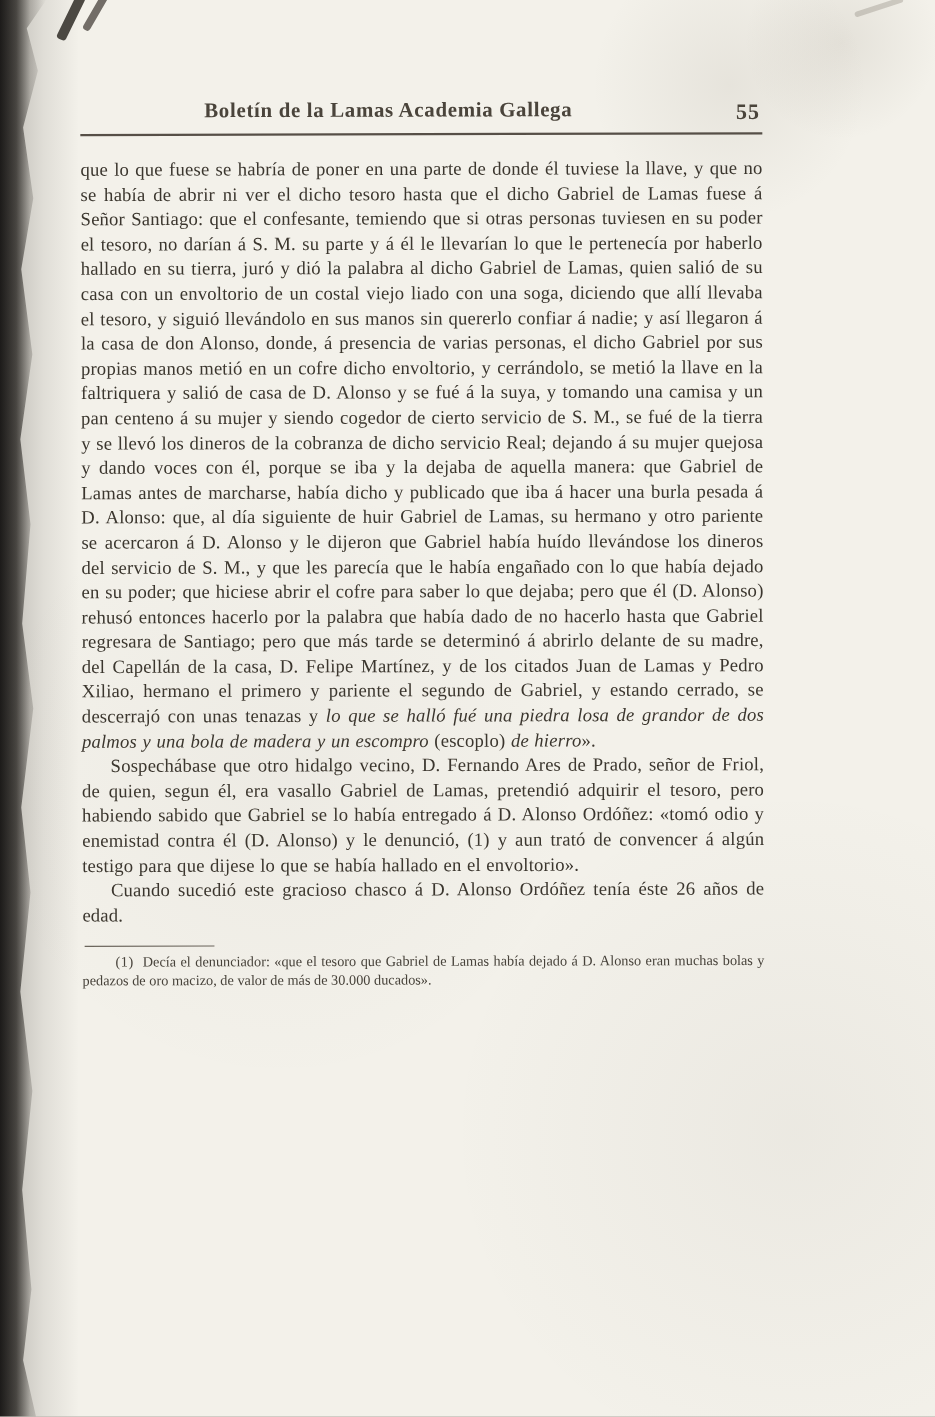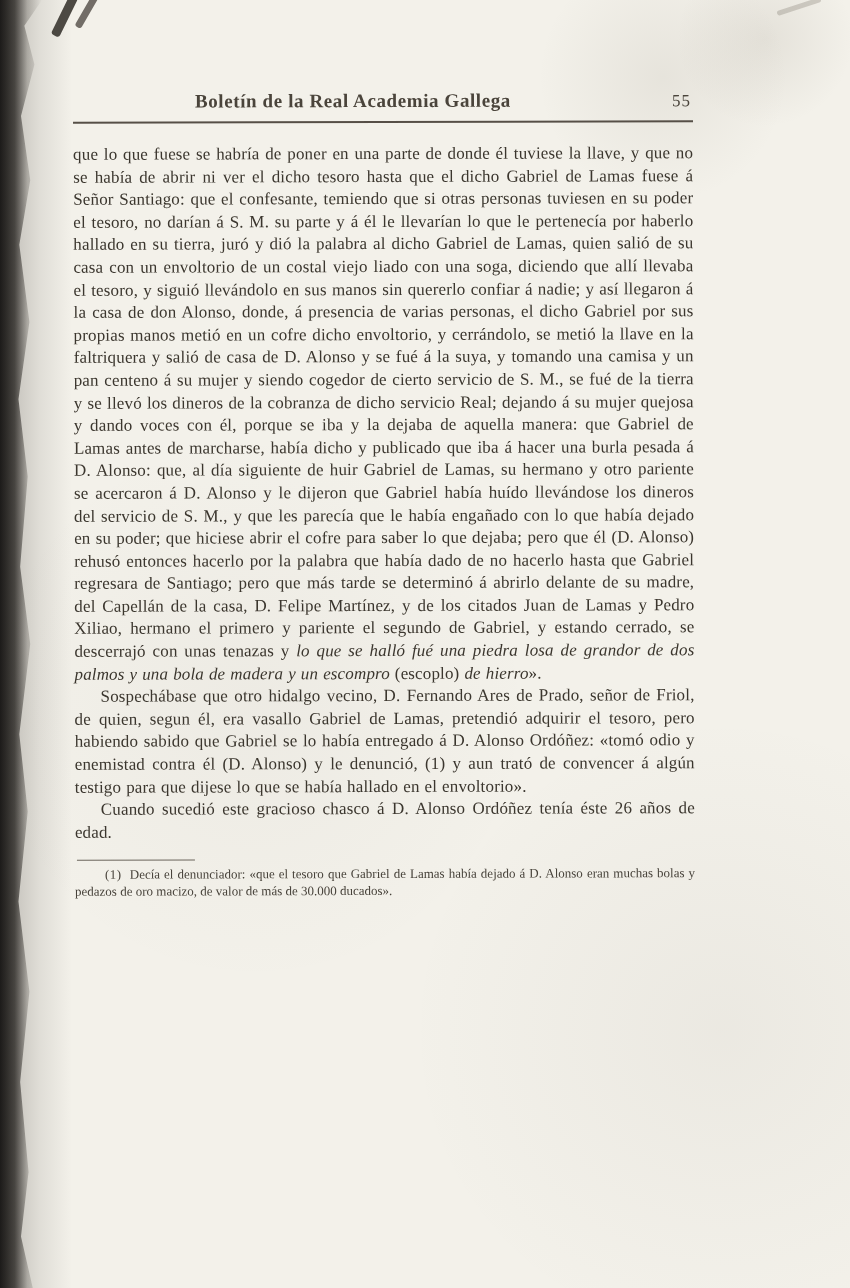--- a/index.html
+++ b/index.html
@@ -47,21 +47,21 @@
   }
   .page-header { position:relative; text-align:center; height:26px; }
   .header-title {
     display:inline-block;
     font-size:19px; font-weight:bold; letter-spacing:0.6px;
     color:#4a443b;
     margin-right:60px;
   }
   .header-page-number {
     position:absolute; right:2px; top:2px;
-    font-size:17px; font-weight:normal; color:#4a443b; letter-spacing:1px;
+    font-size:20px; font-weight:bold; color:#4a443b; letter-spacing:1px;
   }
   .header-rule { margin-top:5px; height:2px; background:#564f47; }
 
   .body-text {
     margin-top:20px;
     text-align:justify;
     font-size:17px; line-height:22.6px;
     letter-spacing:0.15px; word-spacing:0.6px;
     color:#3b362e;
   }
@@ -84,21 +84,21 @@
 
   <div class="binding-edge"></div>
   <div class="binding-soft"></div>
   <div class="corner-mark-1"></div>
   <div class="corner-mark-2"></div>
   <div class="corner-mark-3"></div>
 
   <div class="content">
 
     <header class="page-header">
-      <span class="header-title">Boletín de la Real Academia Gallega</span>
+      <span class="header-title">Boletín de la Lamas Academia Gallega</span>
       <span class="header-page-number">55</span>
     </header>
     <div class="header-rule"></div>
 
     <main class="body-text">
       <p class="para"><span>que lo que fuese se habría de poner en una parte de donde él tuviese la llave, y que no se había de abrir ni ver el dicho tesoro hasta que el dicho Gabriel de Lamas fuese á Señor Santiago: que el confesante, temiendo que si otras personas tuviesen en su poder el tesoro, no darían á S. M. su parte y á él le llevarían lo que le pertenecía por haberlo hallado en su tierra, juró y dió la palabra al dicho Gabriel de Lamas, quien salió de su casa con un envoltorio de un costal viejo liado con una soga, diciendo que allí llevaba el tesoro, y siguió llevándolo en sus manos sin quererlo confiar á nadie; y así llegaron á la casa de don Alonso, donde, á presencia de varias personas, el dicho Gabriel por sus propias manos metió en un cofre dicho envoltorio, y cerrándolo, se metió la llave en la faltriquera y salió de casa de D. Alonso y se fué á la suya, y tomando una camisa y un pan centeno á su mujer y siendo cogedor de cierto servicio de S. M., se fué de la tierra y se llevó los dineros de la cobranza de dicho servicio Real; dejando á su mujer quejosa y dando voces con él, porque se iba y la dejaba de aquella manera: que Gabriel de Lamas antes de marcharse, había dicho y publicado que iba á hacer una burla pesada á D. Alonso: que, al día siguiente de huir Gabriel de Lamas, su hermano y otro pariente se acercaron á D. Alonso y le dijeron que Gabriel había huído llevándose los dineros del servicio de S. M., y que les parecía que le había engañado con lo que había dejado en su poder; que hiciese abrir el cofre para saber lo que dejaba; pero que él (D. Alonso) rehusó entonces hacerlo por la palabra que había dado de no hacerlo hasta que Gabriel regresara de Santiago; pero que más tarde se determinó á abrirlo delante de su madre, del Capellán de la casa, D. Felipe Martínez, y de los citados Juan de Lamas y Pedro Xiliao, hermano el primero y pariente el segundo de Gabriel, y estando cerrado, se descerrajó con unas tenazas y </span><span class="italic">lo que se halló fué una piedra losa de grandor de dos palmos y una bola de madera y un escompro </span><span>(escoplo) </span><span class="italic">de hierro</span><span>».</span></p>
       <p class="para indent">Sospechábase que otro hidalgo vecino, D. Fernando Ares de Prado, señor de Friol, de quien, segun él, era vasallo Gabriel de Lamas, pretendió adquirir el tesoro, pero habiendo sabido que Gabriel se lo había entregado á D. Alonso Ordóñez: «tomó odio y enemistad contra él (D. Alonso) y le denunció, (1) y aun trató de convencer á algún testigo para que dijese lo que se había hallado en el envoltorio».</p>
       <p class="para indent">Cuando sucedió este gracioso chasco á D. Alonso Ordóñez tenía éste 26 años de edad.</p>
     </main>
 

